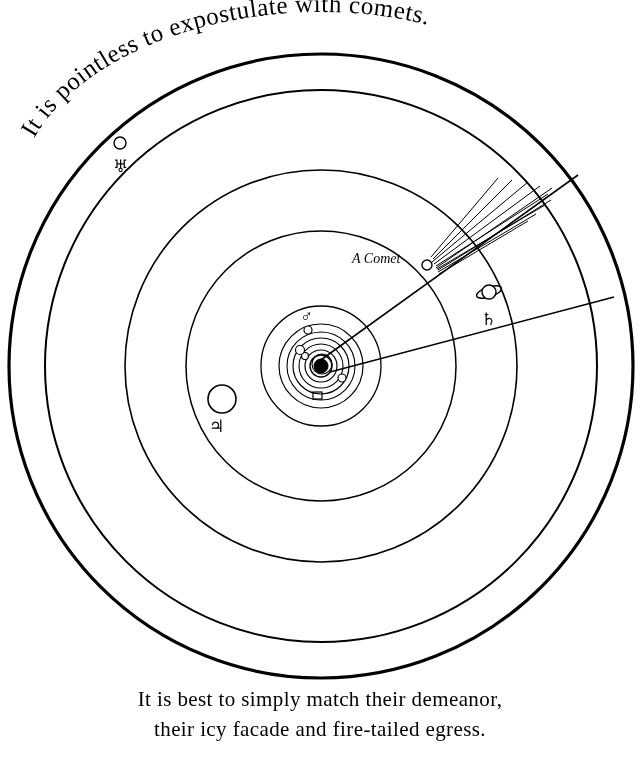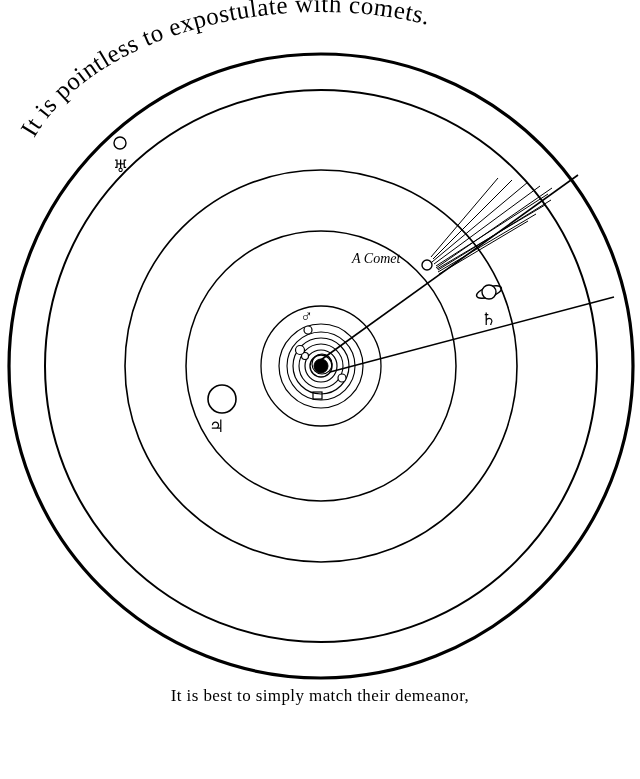--- a/index.html
+++ b/index.html
@@ -27,21 +27,21 @@
     width: 640px;
     height: 779px;
     display: block;
   }
   .caption {
     position: absolute;
     left: 0;
     width: 640px;
     text-align: center;
     font-family: "Liberation Serif", serif;
-    font-size: 17px;
+    font-size: 21px;
     line-height: 1.45;
     letter-spacing: 0.4px;
     color: #000000;
   }
   #caption-block {
     top: 684px;
   }
   .caption-line {
     display: block;
   }
@@ -163,15 +163,16 @@
     </g>
 
     <g>
       <circle class="body-fill-white" cx="427" cy="265" r="5" stroke-width="1.4"></circle>
       <text class="comet-label" x="352" y="263">A Comet</text>
     </g>
   </svg>
 
   <div class="caption" id="caption-block">
     <span class="caption-line">It is best to simply match their demeanor,</span>
+    <span class="caption-line">their icy facade and fire-tailed egress.</span>
   </div>
 
 </div>
 
 </body></html>

